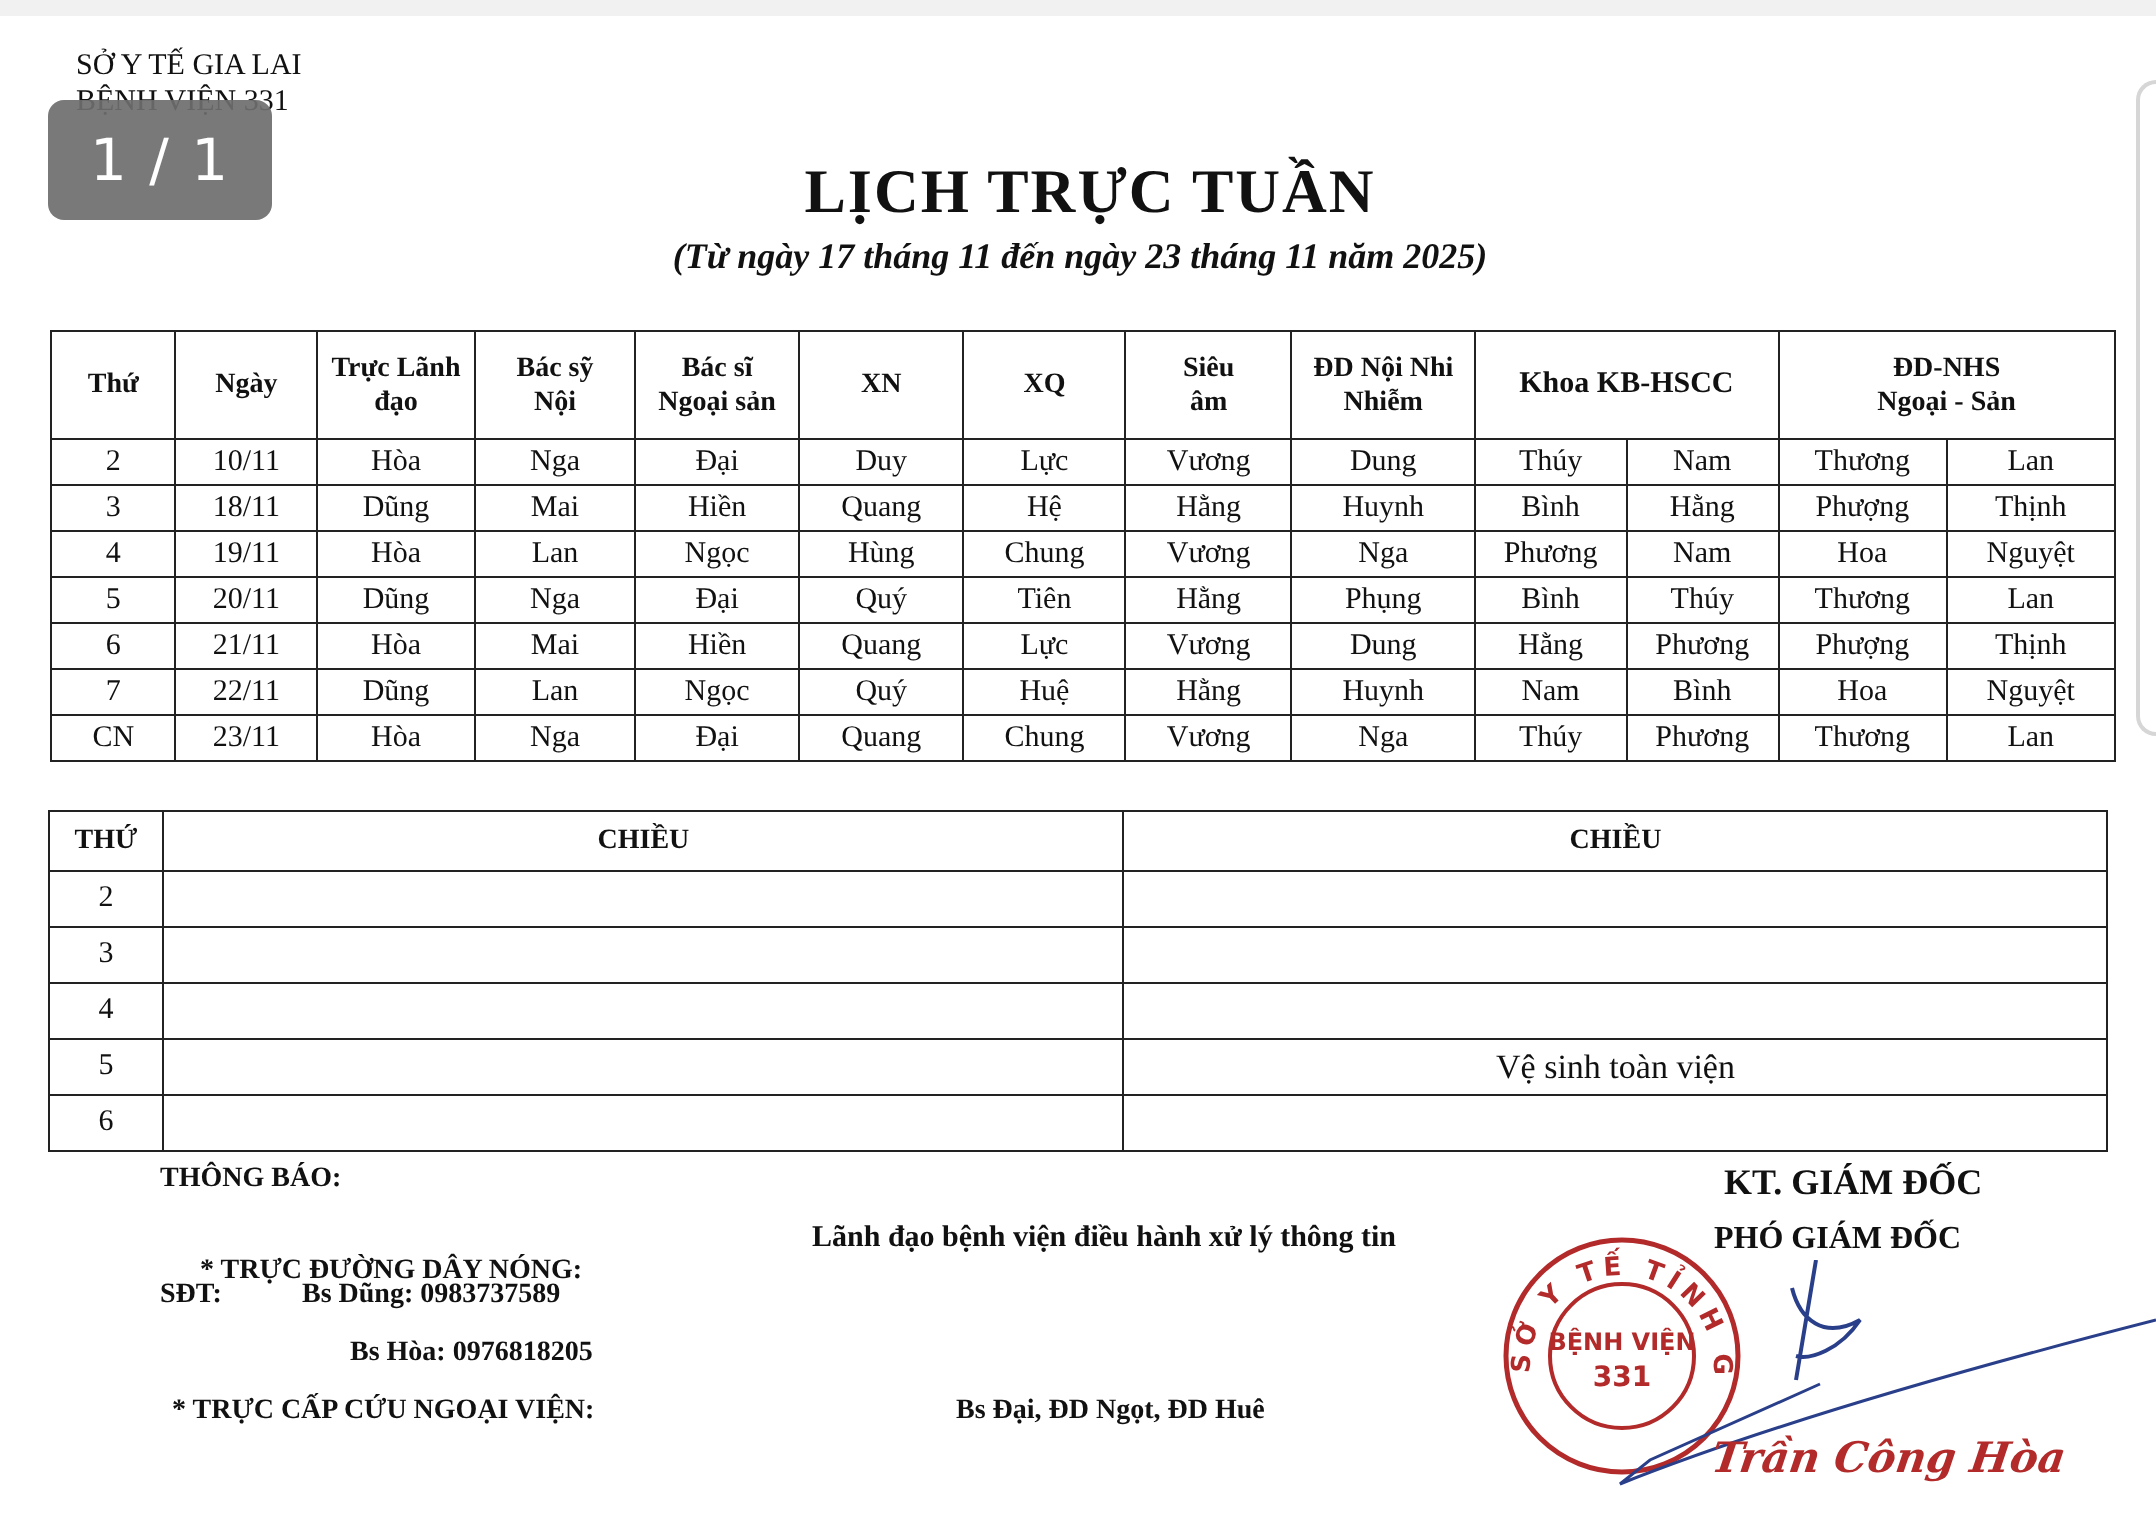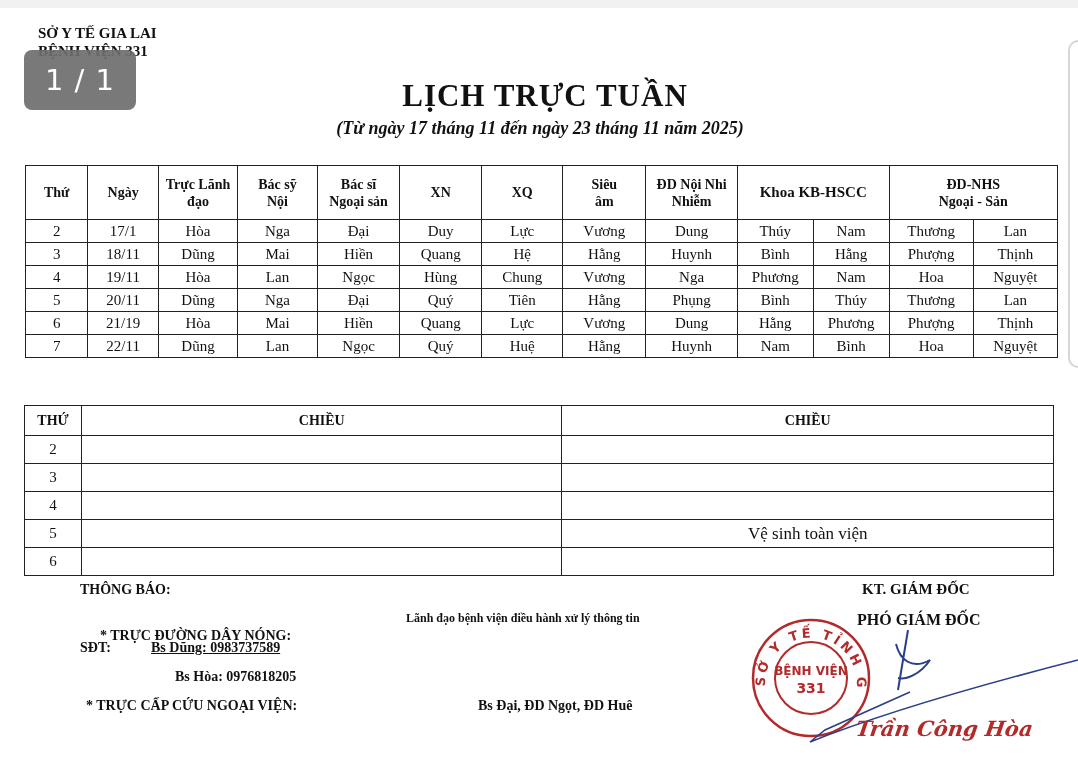--- a/index.html
+++ b/index.html
@@ -1,39 +1,39 @@
 <!DOCTYPE html>
 <html><head>
   <meta charset="utf-8">
   <style>
     * { box-sizing: border-box; margin: 0; padding: 0; }
     html, body { width: 1078px; height: 759px; overflow: hidden; background: #ffffff; }
     body { position: relative; font-family: "Liberation Serif", serif; color: #111; }
     .topbar { position: absolute; left: 0; top: 0; width: 1078px; height: 8px; background: #f1f1f1; }
     .page { position: absolute; left: 0; top: 8px; width: 1078px; height: 751px; background: #fff; }
 
-    .org { position: absolute; left: 38px; top: 24px; font-weight: bold; font-size: 15px; line-height: 18px; }
+    .org { position: absolute; left: 38px; top: 24px; font-weight: normal; font-size: 15px; line-height: 18px; }
     .page-counter { position: absolute; left: 24px; top: 50px; width: 112px; height: 60px; background: rgba(110,110,110,0.92); border-radius: 8px; color: #fff; font-family: "DejaVu Sans", sans-serif; font-size: 29px; display: flex; align-items: center; justify-content: center; letter-spacing: 1px; }
     .title { position: absolute; left: 0; width: 1090px; top: 78px; text-align: center; font-weight: bold; font-size: 31px; letter-spacing: 1px; }
     .subtitle { position: absolute; left: 0; width: 1080px; top: 118px; text-align: center; font-weight: bold; font-style: italic; font-size: 18px; }
 
     table { border-collapse: collapse; position: absolute; }
     td, th { border: 1.5px solid #222; text-align: center; vertical-align: middle; }
 
     .duty { left: 25px; top: 165px; width: 1033px; font-size: 15px; }
     .duty th { font-weight: bold; font-size: 14px; line-height: 17px; height: 54px; }
     .duty td { height: 23px; }
 
     .tasks { left: 24px; top: 405px; width: 1030px; font-size: 15px; }
     .tasks th { font-weight: bold; font-size: 14px; height: 30px; }
     .tasks td { height: 28px; }
     .tasks td.note { font-size: 17px; }
 
     .notice { position: absolute; font-weight: bold; font-size: 14px; text-align: right; }
-    .kt { position: absolute; left: 862px; top: 581px; font-weight: bold; font-size: 15px; }
+    .kt { position: absolute; left: 862px; top: 581px; font-weight: bold; font-size: 18px; }
     .pgd { position: absolute; left: 857px; top: 611px; font-weight: bold; font-size: 16px; }
     .signer { position: absolute; left: 856px; top: 716px; font-family: "DejaVu Serif", serif; font-style: italic; font-weight: bold; color: #b22a2a; font-size: 21px; transform: skewX(-8deg); }
     .stamp { position: absolute; left: 748px; top: 615px; width: 126px; height: 126px; }
     .signature { position: absolute; left: 770px; top: 630px; width: 308px; height: 120px; }
     .scrollbar { position: absolute; left: 1068px; top: 40px; width: 12px; height: 328px; border: 2px solid #d6d6d6; border-right: none; border-radius: 10px 0 0 10px; }
   </style>
 </head>
 <body>
 
 <div class="topbar"></div>
@@ -79,21 +79,21 @@
       <th colspan="2" style="font-size:15px">Khoa KB-HSCC</th>
       <th colspan="2">
         <div>ĐD-NHS</div>
         <div>Ngoại - Sản</div>
       </th>
     </tr>
   </thead>
   <tbody>
     <tr>
       <td>2</td>
-      <td>17/1</td>
+      <td>10/11</td>
       <td>Hòa</td>
       <td>Nga</td>
       <td>Đại</td>
       <td>Duy</td>
       <td>Lực</td>
       <td>Vương</td>
       <td>Dung</td>
       <td>Thúy</td>
       <td>Nam</td>
       <td>Thương</td>
@@ -139,21 +139,21 @@
       <td>Tiên</td>
       <td>Hằng</td>
       <td>Phụng</td>
       <td>Bình</td>
       <td>Thúy</td>
       <td>Thương</td>
       <td>Lan</td>
     </tr>
     <tr>
       <td>6</td>
-      <td>21/19</td>
+      <td>21/11</td>
       <td>Hòa</td>
       <td>Mai</td>
       <td>Hiền</td>
       <td>Quang</td>
       <td>Lực</td>
       <td>Vương</td>
       <td>Dung</td>
       <td>Hằng</td>
       <td>Phương</td>
       <td>Phượng</td>
@@ -166,20 +166,35 @@
       <td>Lan</td>
       <td>Ngọc</td>
       <td>Quý</td>
       <td>Huệ</td>
       <td>Hằng</td>
       <td>Huynh</td>
       <td>Nam</td>
       <td>Bình</td>
       <td>Hoa</td>
       <td>Nguyệt</td>
+    </tr>
+    <tr>
+      <td>CN</td>
+      <td>23/11</td>
+      <td>Hòa</td>
+      <td>Nga</td>
+      <td>Đại</td>
+      <td>Quang</td>
+      <td>Chung</td>
+      <td>Vương</td>
+      <td>Nga</td>
+      <td>Thúy</td>
+      <td>Phương</td>
+      <td>Thương</td>
+      <td>Lan</td>
     </tr>
   </tbody>
 </table>
 
 <table class="tasks">
   <colgroup>
       <col style="width:57px">
       <col style="width:481px">
       <col style="width:492px">
     </colgroup>
@@ -214,23 +229,23 @@
     <tr>
       <td>6</td>
       <td></td>
       <td class="note"></td>
     </tr>
   </tbody>
 </table>
 
 <div class="notice" style="left:80px; top:582px;">THÔNG BÁO:</div>
 <div class="notice" style="left:100px; top:628px;">* TRỰC ĐƯỜNG DÂY NÓNG:</div>
-<div class="notice" style="left:406px; top:611px; font-size:12px;">Lãnh đạo bệnh viện điều hành xử lý thông tin</div>
+<div class="notice" style="left:406px; top:611px; font-size:15px;">Lãnh đạo bệnh viện điều hành xử lý thông tin</div>
 <div class="notice" style="left:80px; top:640px;">SĐT:</div>
-<div class="notice" style="left:151px; top:640px;text-decoration:underline;">Bs Dũng: 0983737589</div>
+<div class="notice" style="left:151px; top:640px;">Bs Dũng: 0983737589</div>
 <div class="notice" style="left:151px; top:669px;margin-left:24px;">Bs Hòa: 0976818205</div>
 <div class="notice" style="left:86px; top:698px;">* TRỰC CẤP CỨU NGOẠI VIỆN:</div>
 <div class="notice" style="left:478px; top:698px;">Bs Đại,  ĐD Ngọt,  ĐD Huê</div>
 
 <div class="kt">KT. GIÁM ĐỐC</div>
 <div class="pgd">PHÓ GIÁM ĐỐC</div>
 
 <svg class="stamp" viewBox="0 0 126 126">
   <circle cx="63" cy="63" r="58" fill="none" stroke="#b22a2a" stroke-width="2.5"></circle>
   <circle cx="63" cy="63" r="36" fill="none" stroke="#b22a2a" stroke-width="2"></circle>

